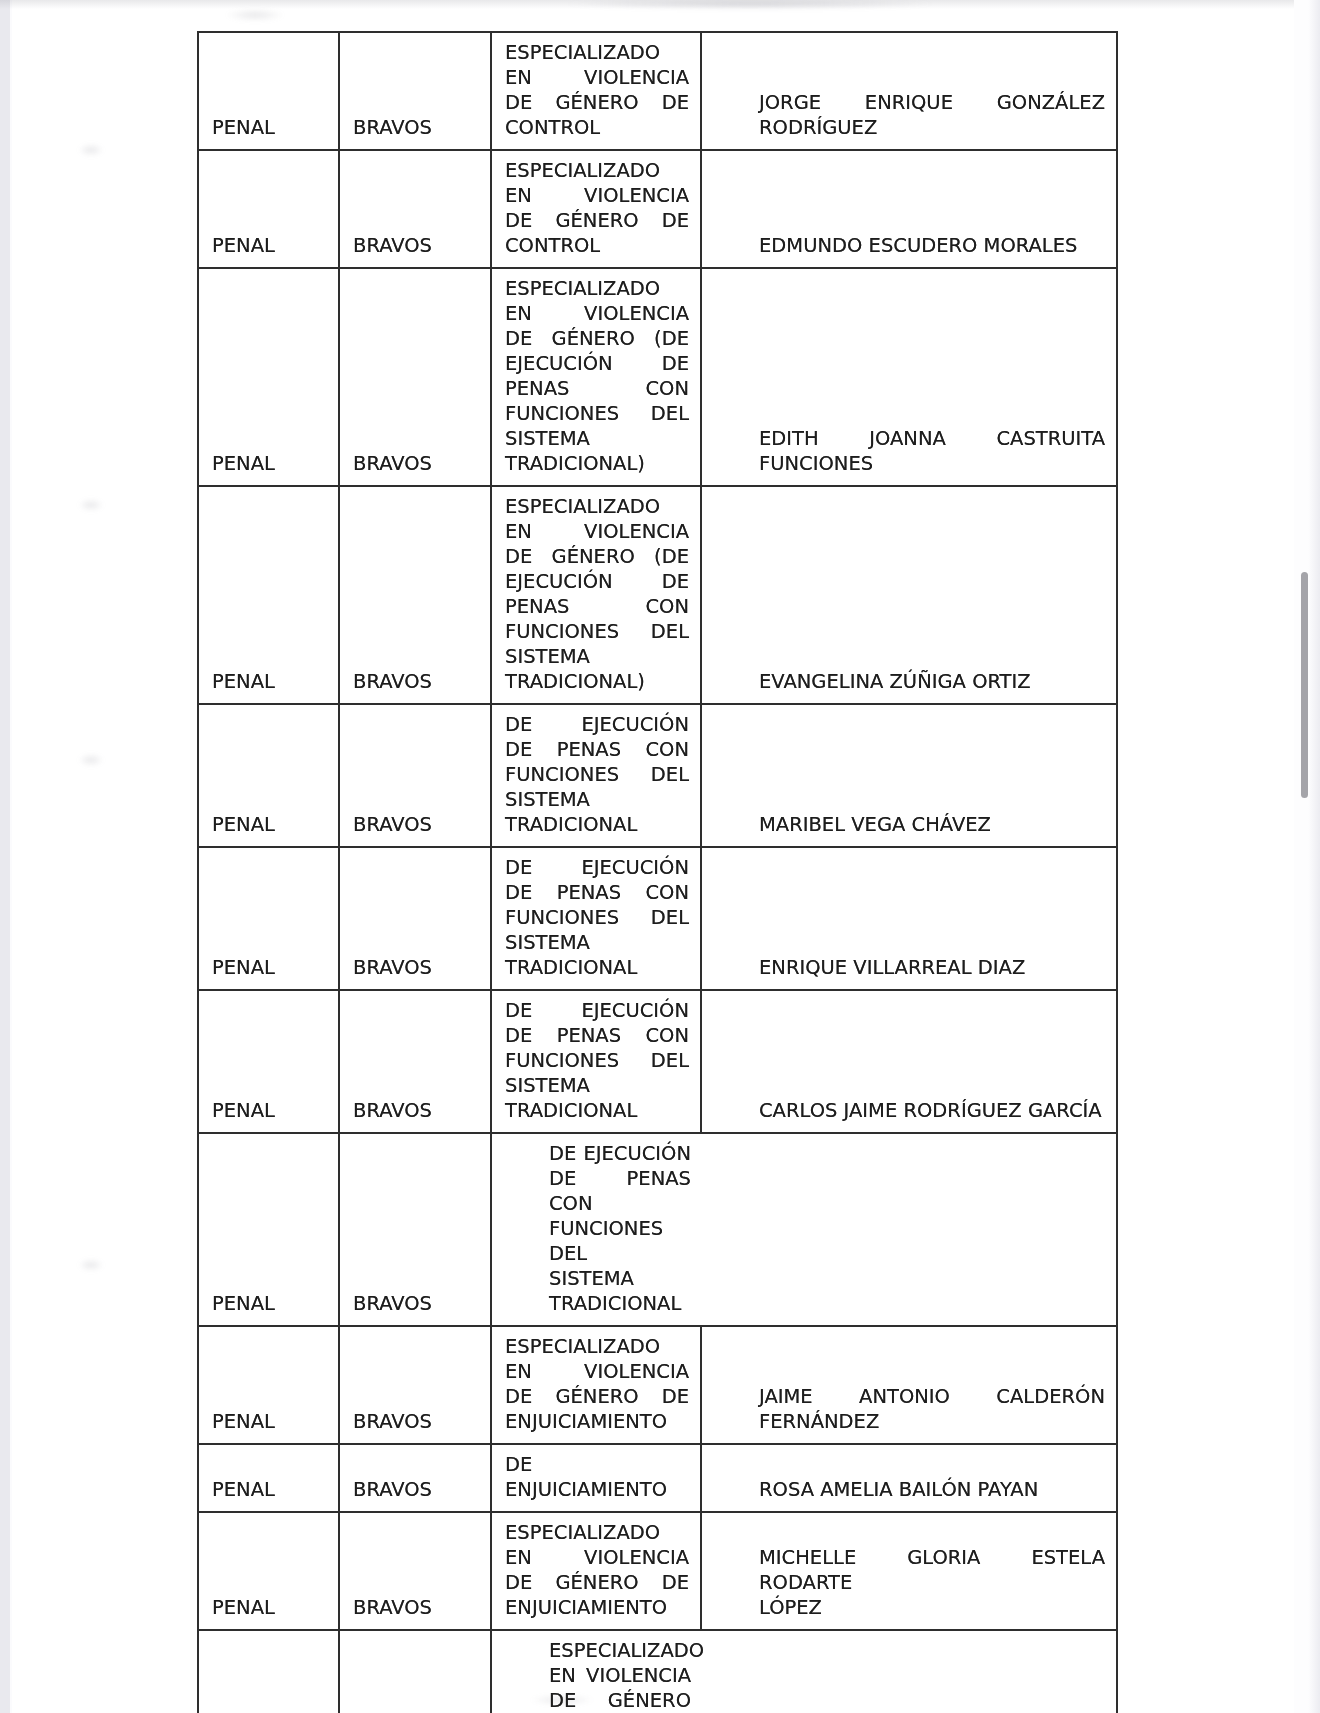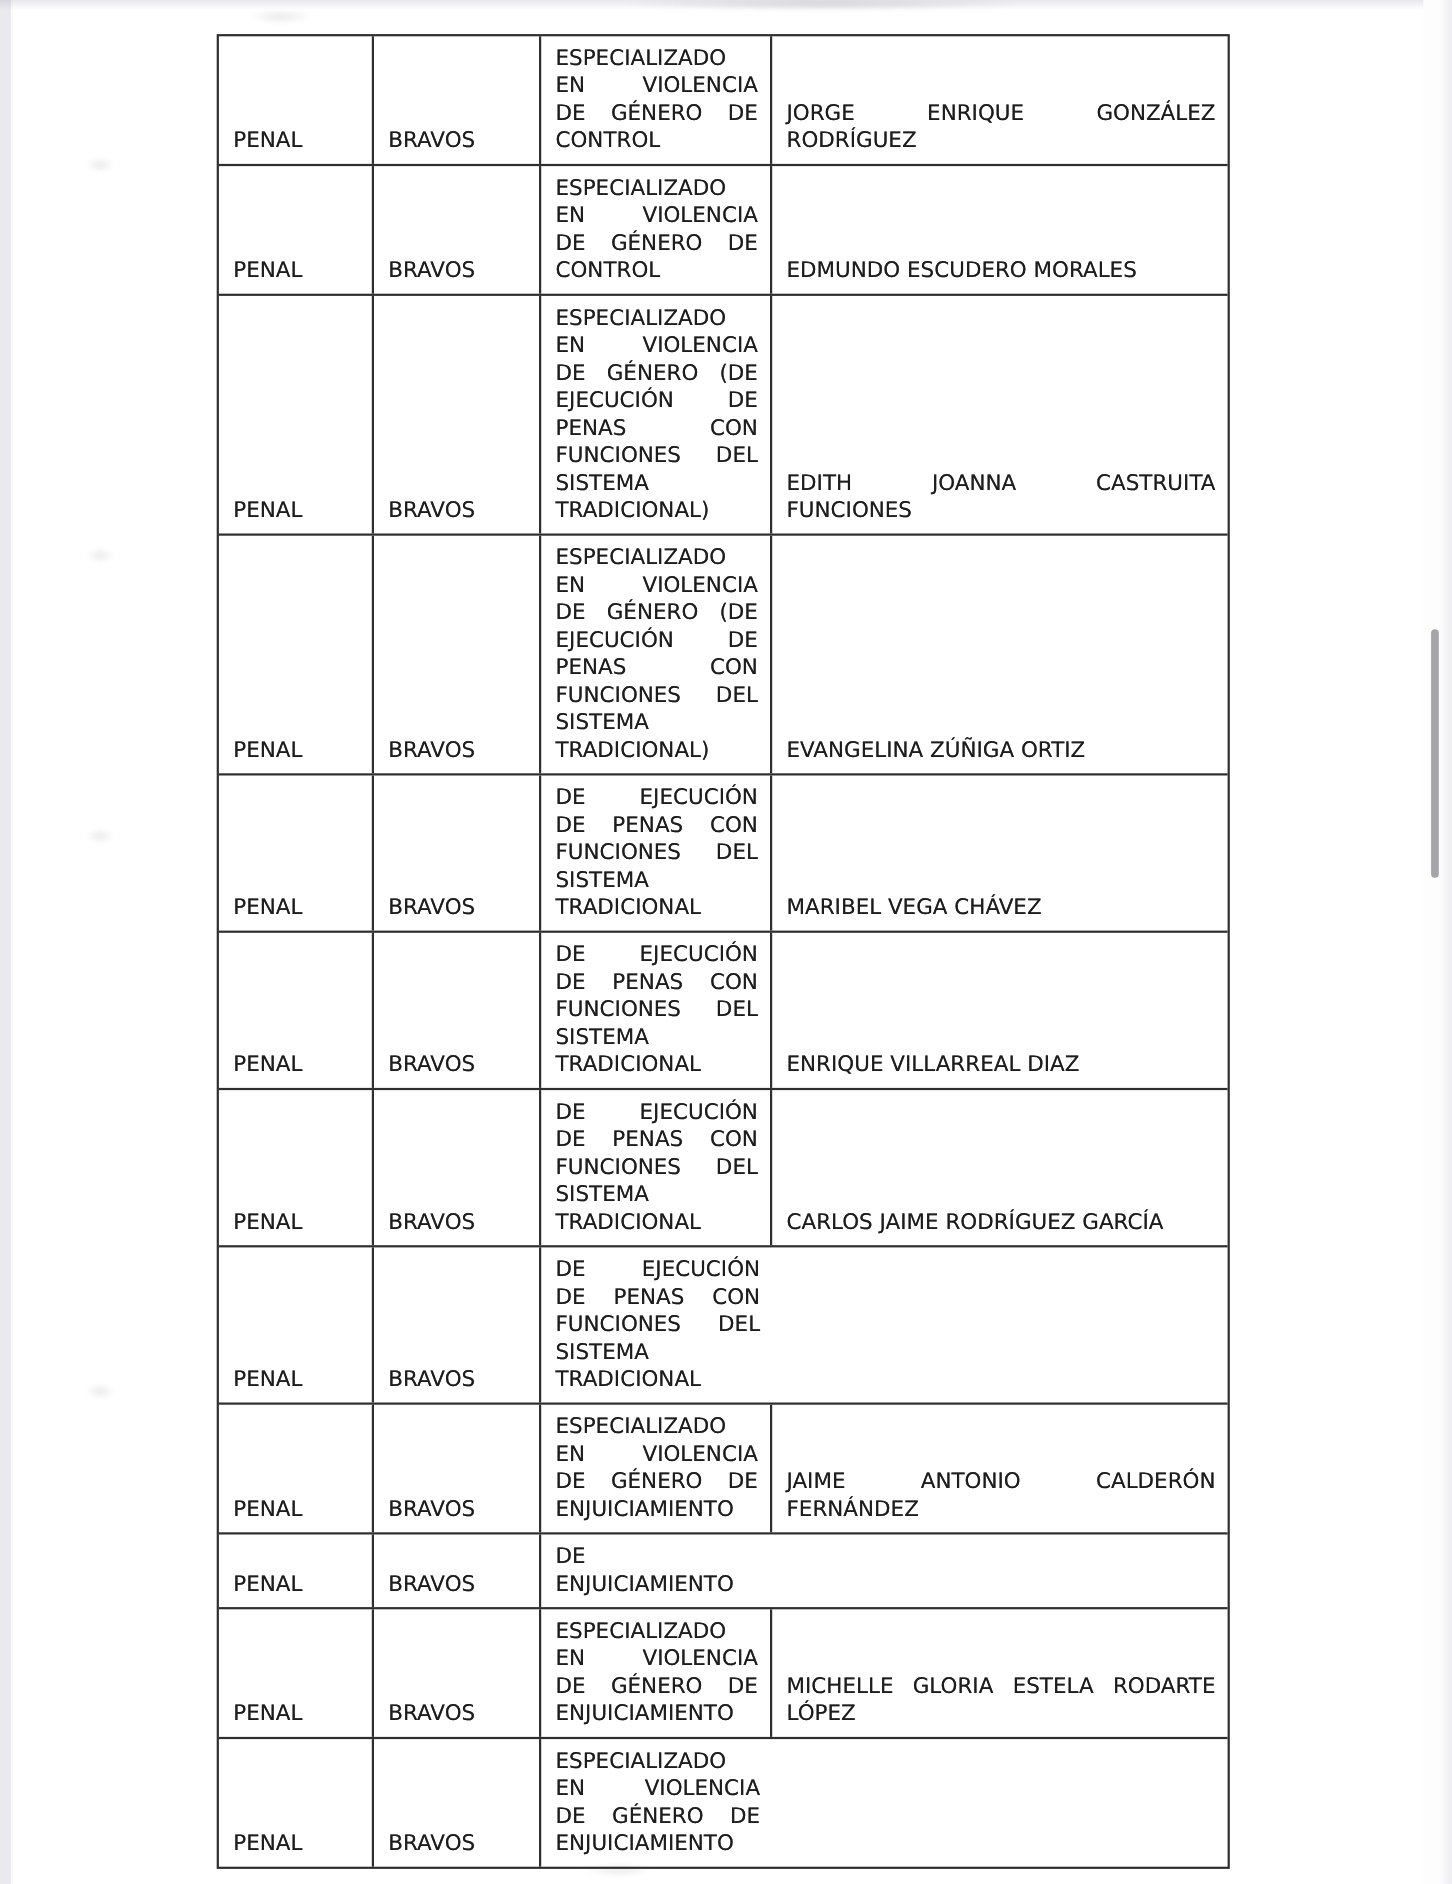--- a/index.html
+++ b/index.html
@@ -41,21 +41,21 @@
     display:grid;grid-template-columns:141px 152px 210px 1fr;
     border-bottom:2px solid var(--border,#2e2e2e);
   }
   .trow:last-child{border-bottom:none;}
   .cell{
     border-right:2px solid var(--border,#2e2e2e);
     padding:7px 11px 9px 13px;
     display:flex;flex-direction:column;justify-content:flex-end;
     box-sizing:border-box;min-width:0;
   }
-  .cell:last-child{border-right:none;}
+  .cell:last-child{border-right:none;margin-left:44px;}
   .line{line-height:25px;min-height:25px;white-space:normal;}
   .line.j{text-align:justify;text-align-last:justify;-moz-text-align-last:justify;}
   
   .scroll-track{
     position:absolute;top:0;right:0;width:26px;height:100%;
     background:linear-gradient(to right,#fdfdfe 0 55%,#ececf1 100%);
   }
   .scroll-thumb{
     position:absolute;left:7px;width:7px;border-radius:4px;
     background:var(--thumb,#a4a4a9);
@@ -247,20 +247,23 @@
         <div class="cell">
           <div class="line">PENAL</div>
         </div>
         <div class="cell">
           <div class="line">BRAVOS</div>
         </div>
         <div class="cell">
           <div class="line j">DE</div>
           <div class="line">ENJUICIAMIENTO</div>
         </div>
+        <div class="cell">
+          <div class="line">ROSA AMELIA BAILÓN PAYAN</div>
+        </div>
       </div>
       <div class="trow">
         <div class="cell">
           <div class="line">PENAL</div>
         </div>
         <div class="cell">
           <div class="line">BRAVOS</div>
         </div>
         <div class="cell">
           <div class="line j">ESPECIALIZADO</div>

